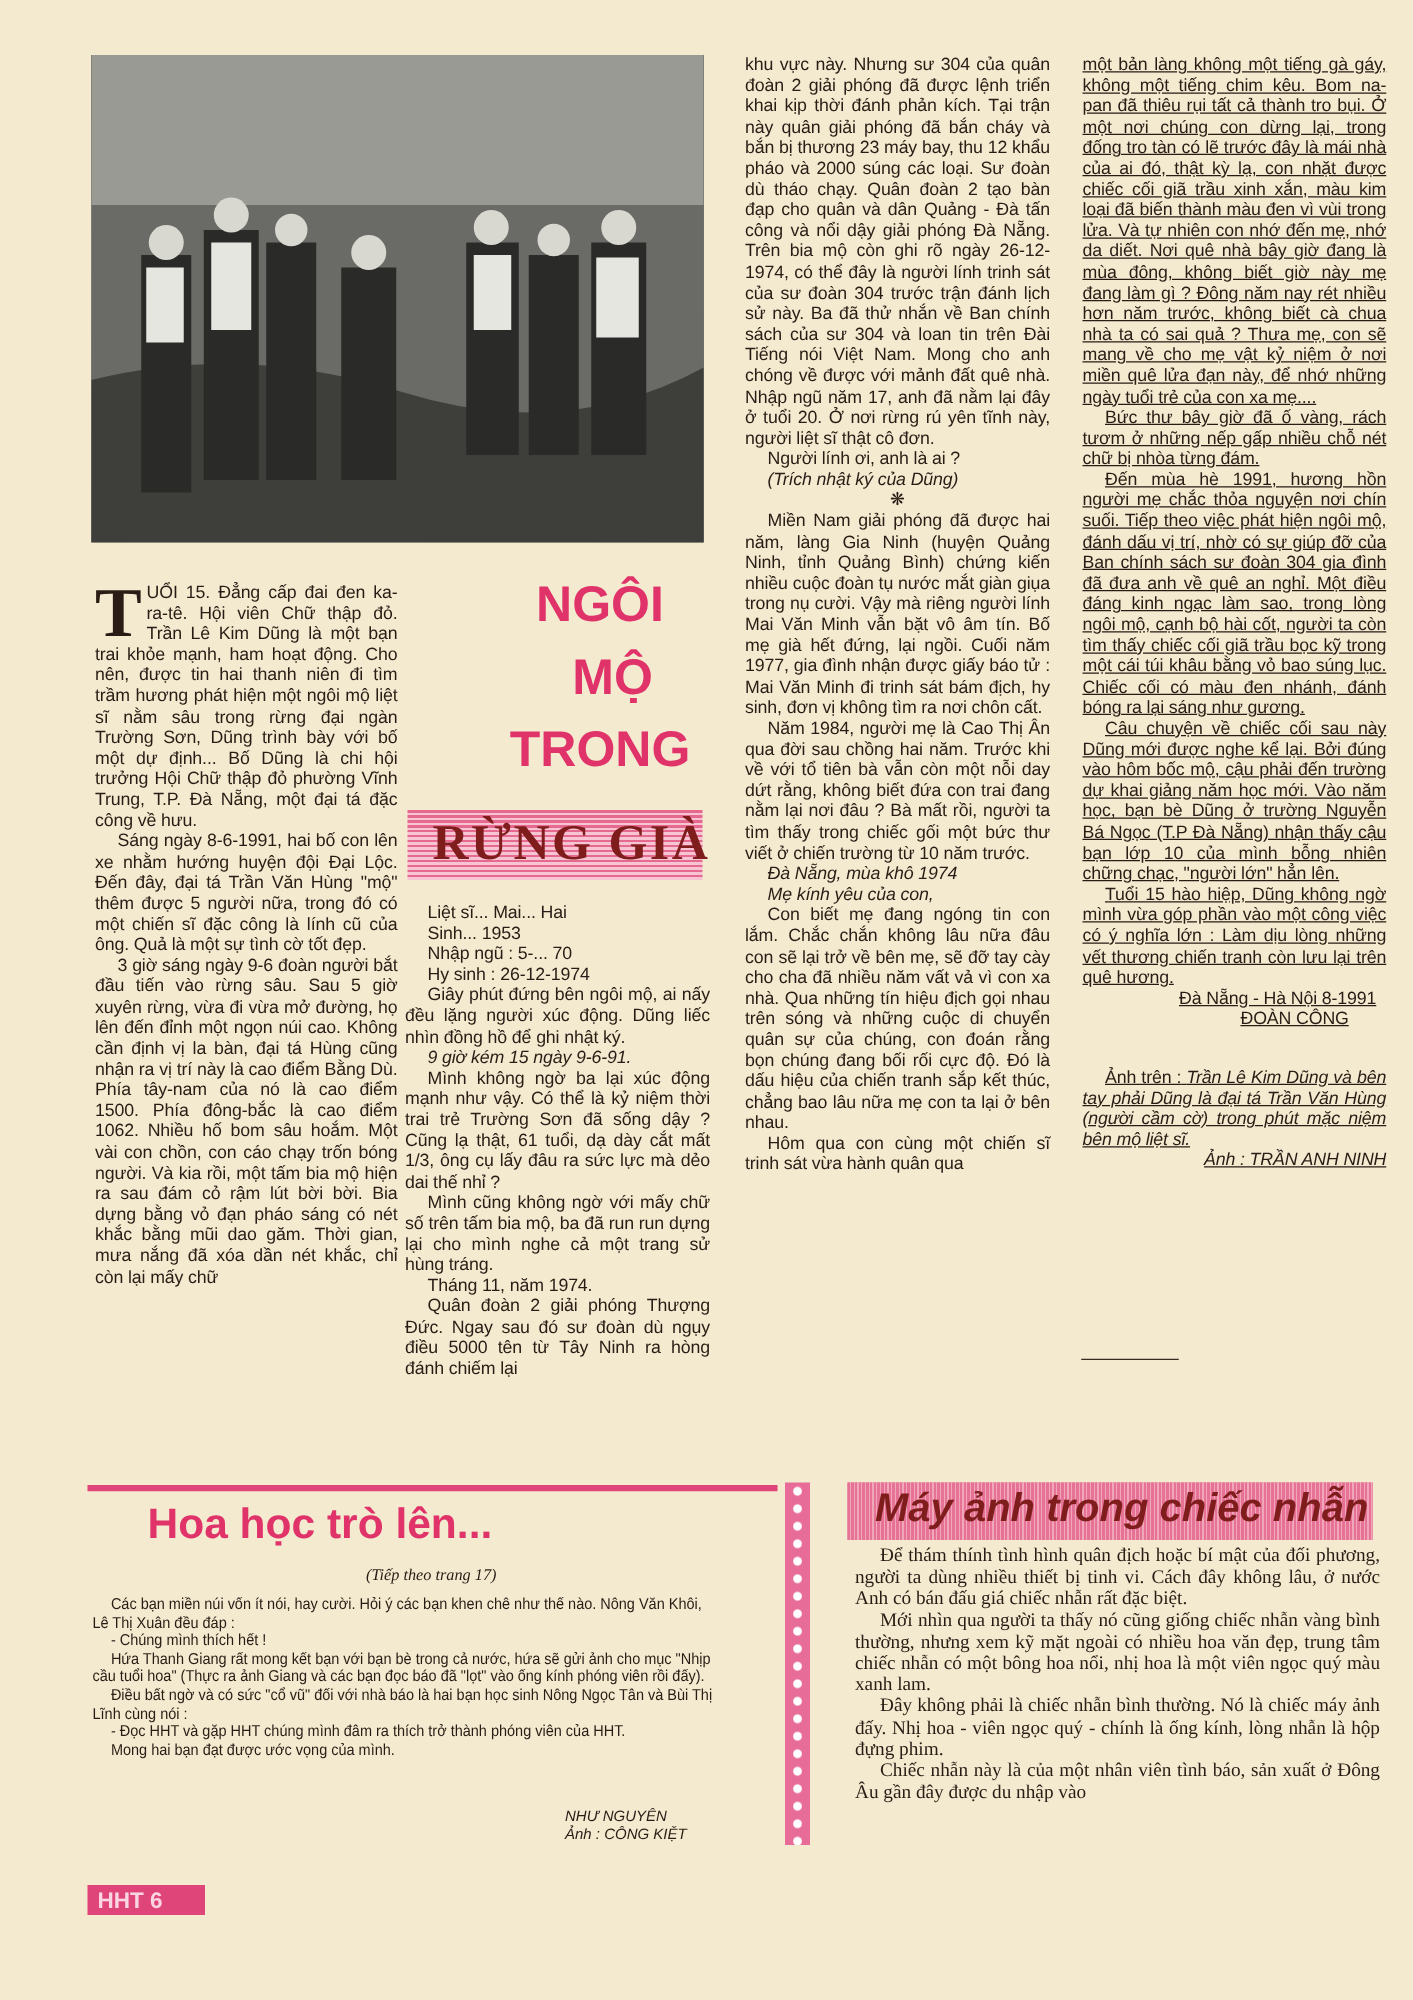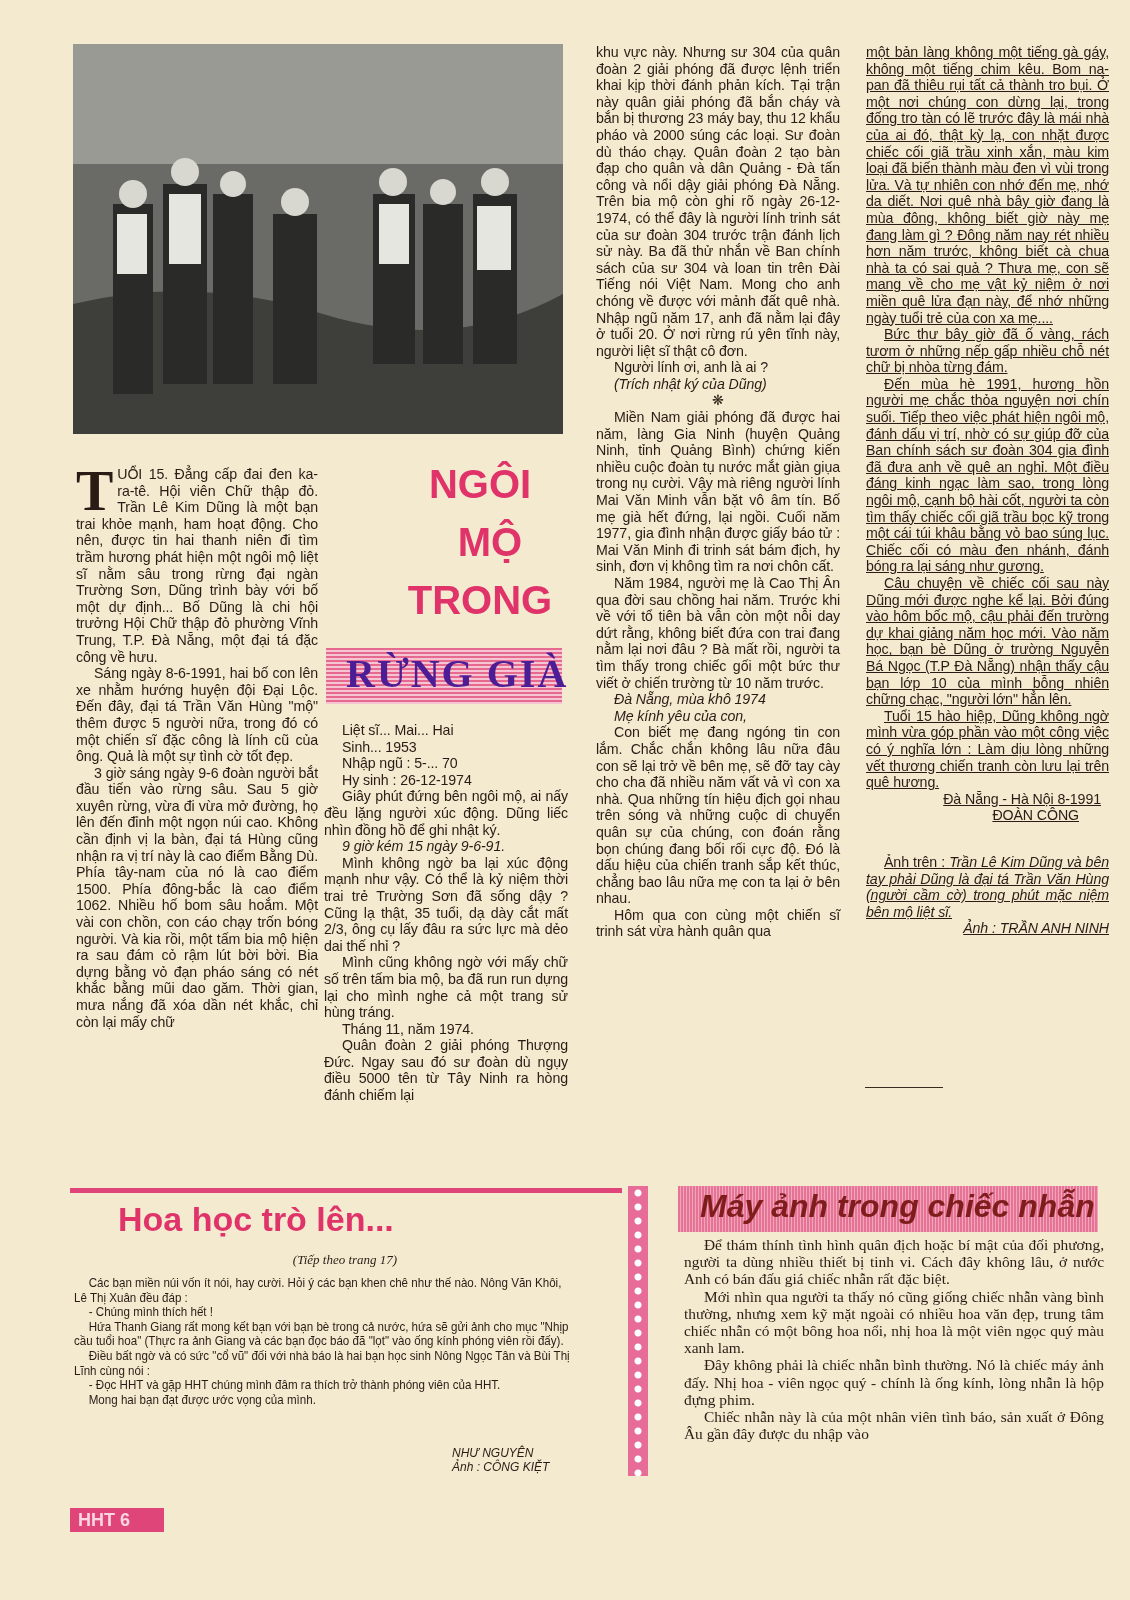--- a/index.html
+++ b/index.html
@@ -40,21 +40,21 @@
     color: #e0336a; font-weight: bold; font-size: 40px; line-height: 58px;
     font-family: "Liberation Sans", sans-serif;
   }
   .rung-banner {
     position: absolute; left: 326px; top: 648px; width: 236px; height: 56px;
     background: repeating-linear-gradient(#e66a90 0 2px, #f6c4d2 2px 4px);
   }
   .rung-text {
     position: absolute; left: 346px; top: 650px; width: 220px;
     font-family: "Liberation Serif", serif; font-weight: bold; font-size: 40px;
-    color: #4c1d95; letter-spacing: 2px; white-space: nowrap;
+    color: #7f1d1d; letter-spacing: 2px; white-space: nowrap;
   }
   .watermark {
     position: absolute; left: 330px; top: 820px; font-size: 34px; color: transparent;
     -webkit-text-stroke: 0.8px rgba(120,110,100,0.35); letter-spacing: 1px;
     font-family: "Liberation Serif", serif; white-space: nowrap;
   }
   .rule-hr { position: absolute; left: 865px; top: 1087px; width: 78px; height: 1px; background: #3a2a22; }
   .pink-rule {
     position: absolute; left: 70px; top: 1188px; width: 552px; height: 5px;
     background: #e0457a;
@@ -158,21 +158,21 @@
     <p>3 giờ sáng ngày 9-6 đoàn người bắt đầu tiến vào rừng sâu. Sau 5 giờ xuyên rừng, vừa đi vừa mở đường, họ lên đến đỉnh một ngọn núi cao. Không cần định vị la bàn, đại tá Hùng cũng nhận ra vị trí này là cao điểm Bằng Dù. Phía tây-nam của nó là cao điểm 1500. Phía đông-bắc là cao điểm 1062. Nhiều hố bom sâu hoắm. Một vài con chồn, con cáo chạy trốn bóng người. Và kia rồi, một tấm bia mộ hiện ra sau đám cỏ rậm lút bời bời. Bia dựng bằng vỏ đạn pháo sáng có nét khắc bằng mũi dao găm. Thời gian, mưa nắng đã xóa dần nét khắc, chỉ còn lại mấy chữ</p>
   </div>
 
   <div class="col c2">
     <p>Liệt sĩ... Mai... Hai</p>
     <p>Sinh... 1953</p>
     <p>Nhập ngũ : 5-... 70</p>
     <p>Hy sinh : 26-12-1974</p>
     <p>Giây phút đứng bên ngôi mộ, ai nấy đều lặng người xúc động. Dũng liếc nhìn đồng hồ để ghi nhật ký.</p>
     <p class="it">9 giờ kém 15 ngày 9-6-91.</p>
-    <p>Mình không ngờ ba lại xúc động mạnh như vậy. Có thể là kỷ niệm thời trai trẻ Trường Sơn đã sống dậy ? Cũng lạ thật, 35 tuổi, dạ dày cắt mất 2/3, ông cụ lấy đâu ra sức lực mà dẻo dai thế nhỉ ?</p>
+    <p>Mình không ngờ ba lại xúc động mạnh như vậy. Có thể là kỷ niệm thời trai trẻ Trường Sơn đã sống dậy ? Cũng lạ thật, 61 tuổi, dạ dày cắt mất 1/3, ông cụ lấy đâu ra sức lực mà dẻo dai thế nhỉ ?</p>
     <p>Mình cũng không ngờ với mấy chữ số trên tấm bia mộ, ba đã run run dựng lại cho mình nghe cả một trang sử hùng tráng.</p>
     <p>Tháng 11, năm 1974.</p>
     <p>Quân đoàn 2 giải phóng Thượng Đức. Ngay sau đó sư đoàn dù ngụy điều 5000 tên từ Tây Ninh ra hòng đánh chiếm lại</p>
   </div>
 
 
   <div class="col c3">
     <p class="noindent">khu vực này. Nhưng sư 304 của quân đoàn 2 giải phóng đã được lệnh triển khai kịp thời đánh phản kích. Tại trận này quân giải phóng đã bắn cháy và bắn bị thương 23 máy bay, thu 12 khẩu pháo và 2000 súng các loại. Sư đoàn dù tháo chạy. Quân đoàn 2 tạo bàn đạp cho quân và dân Quảng - Đà tấn công và nổi dậy giải phóng Đà Nẵng. Trên bia mộ còn ghi rõ ngày 26-12-1974, có thể đây là người lính trinh sát của sư đoàn 304 trước trận đánh lịch sử này. Ba đã thử nhắn về Ban chính sách của sư 304 và loan tin trên Đài Tiếng nói Việt Nam. Mong cho anh chóng về được với mảnh đất quê nhà. Nhập ngũ năm 17, anh đã nằm lại đây ở tuổi 20. Ở nơi rừng rú yên tĩnh này, người liệt sĩ thật cô đơn.</p>
     <p>Người lính ơi, anh là ai ?</p>
     <p class="it">(Trích nhật ký của Dũng)</p>

